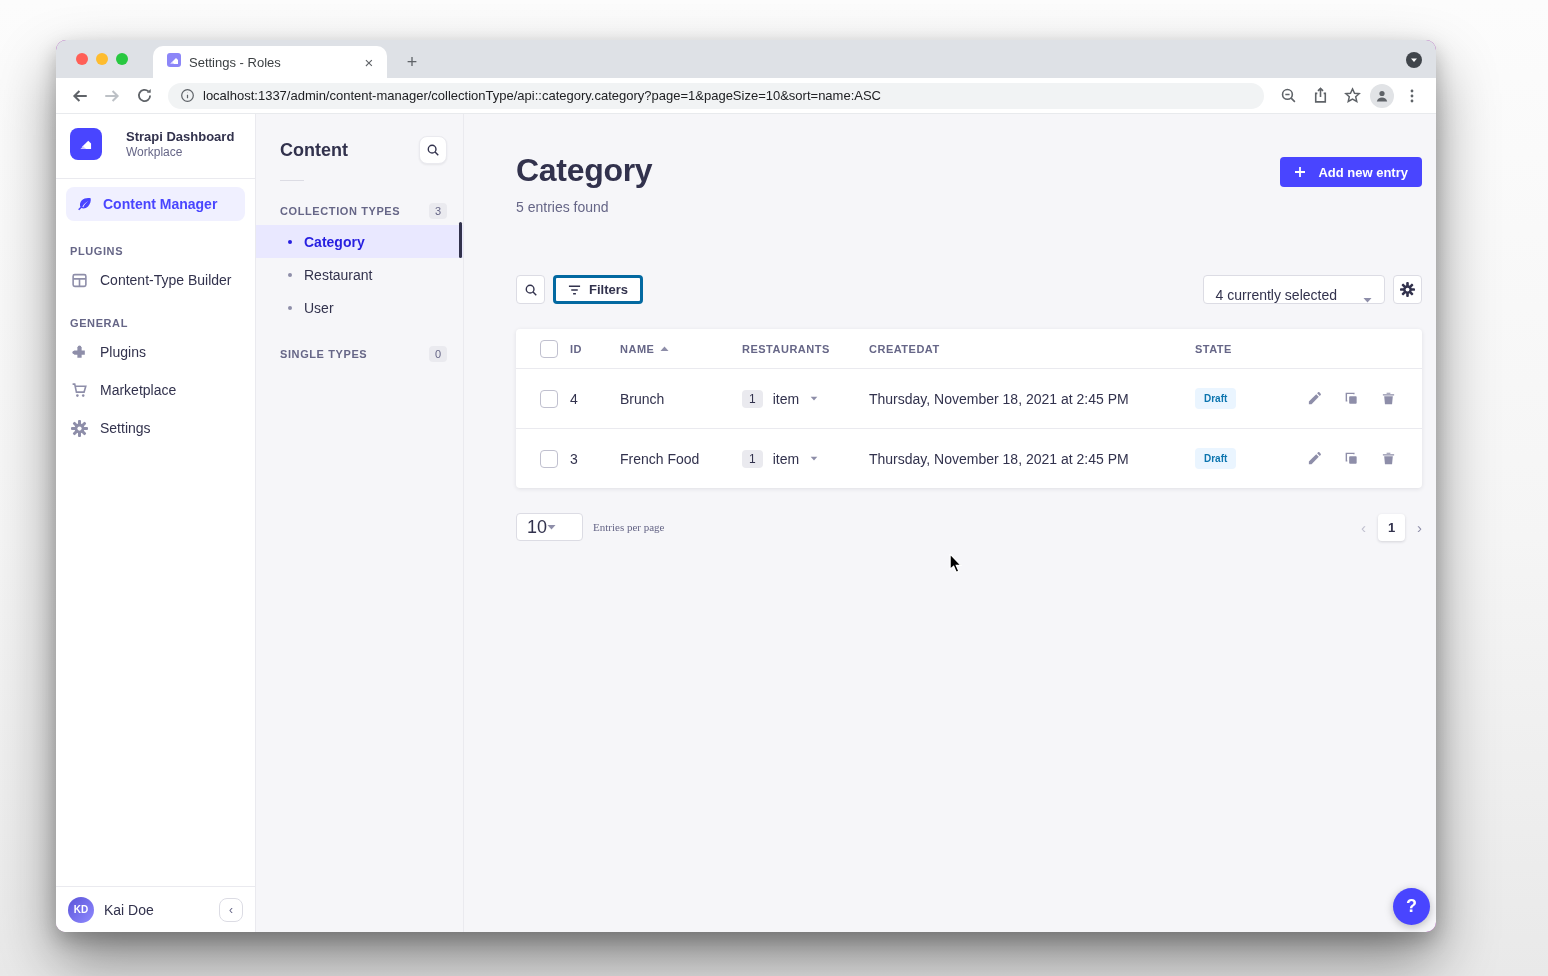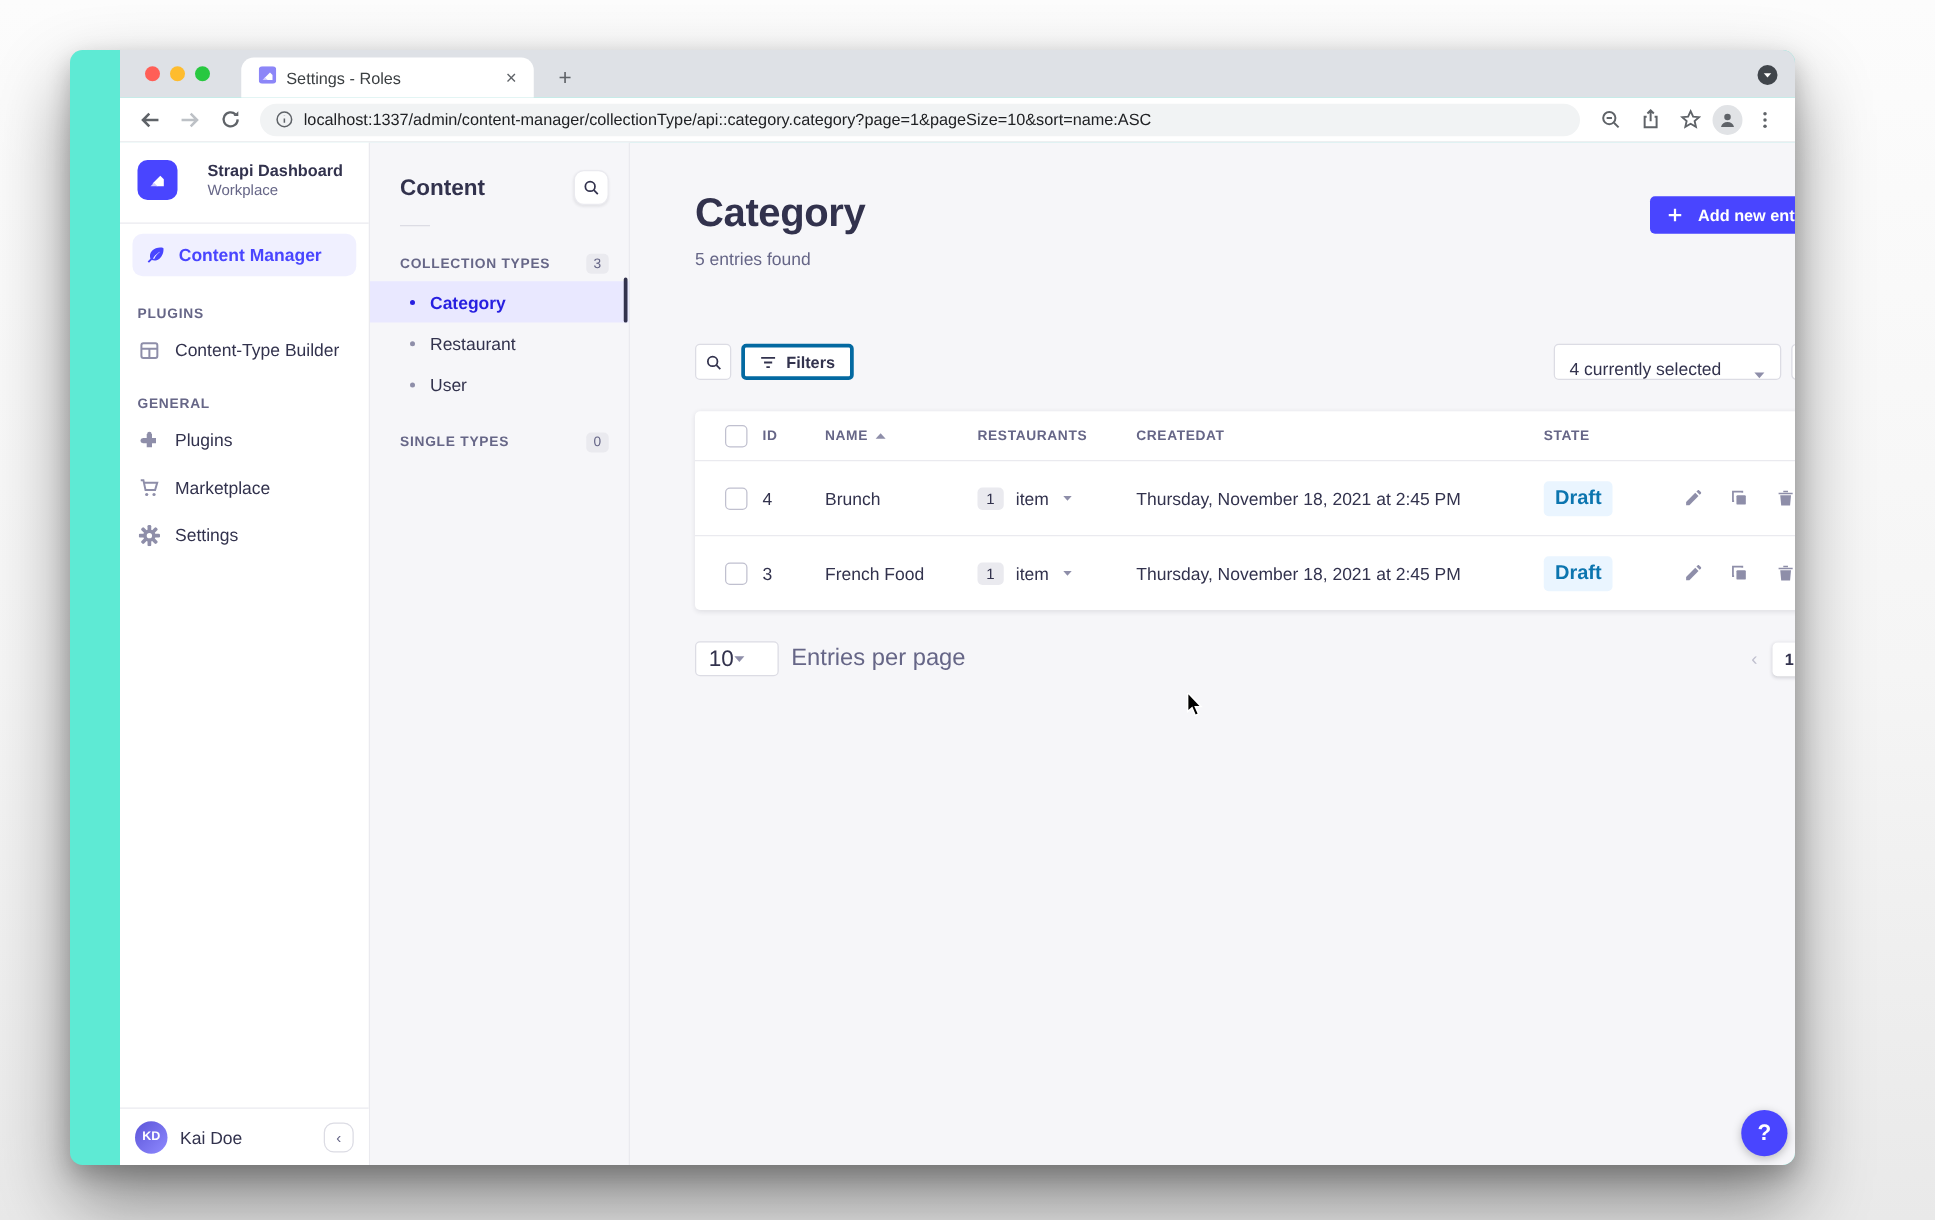--- a/index.html
+++ b/index.html
@@ -4,23 +4,22 @@
 <style>
   * { margin:0; padding:0; box-sizing:border-box; }
   html,body { width:1548px; height:976px; overflow:hidden; }
   body {
     font-family:"Liberation Sans", sans-serif;
     background:linear-gradient(180deg,#fcfcfc 0%,#f5f5f5 55%,#e9e9e9 100%);
     position:relative;
   }
   .window {
     position:absolute; left:56px; top:40px; width:1380px; height:892px;
-    border-radius:10px; overflow:hidden; background:#5eead4;
+    border-radius:10px; overflow:hidden; background:#a21caf;
     box-shadow:0 30px 60px rgba(0,0,0,.42), 0 8px 20px rgba(0,0,0,.22);
-    padding-left:40px;
   }
   
   .tabstrip { height:38px; background:#dee1e6; position:relative; }
   .traffic { position:absolute; top:13px; left:20px; display:flex; gap:8px; }
   .traffic span { width:12px; height:12px; border-radius:50%; display:block; }
   .tab {
     position:absolute; left:97px; top:6px; width:234px; height:32px;
     background:#fff; border-radius:10px 10px 0 0;
     display:flex; align-items:center; padding:0 10px 0 14px; gap:8px;
   }
@@ -92,28 +91,28 @@
   
   .card { margin-top:25px; background:#fff; border-radius:4px; box-shadow:0 1px 4px rgba(33,33,52,.1); overflow:hidden; }
   .trow { display:grid; grid-template-columns:54px 50px 122px 127px 326px 112px 1fr; align-items:center; }
   .thead { height:39px; }
   .thead .th { font-size:11px; font-weight:bold; letter-spacing:.5px; color:#666687; display:flex; align-items:center; gap:6px; }
   .tbody-row { height:60px; border-top:1px solid #eaeaef; }
   .cell { font-size:14px; color:#32324d; }
   .cb { width:18px; height:18px; border:1px solid #c0c0cf; border-radius:4px; background:#fff; margin-left:24px; }
   .count-badge { background:#eaeaef; border-radius:4px; font-size:12px; color:#32324d; padding:2px 7px; margin-right:7px; }
   .rel-cell { display:flex; align-items:center; gap:3px; }
-  .state-badge { display:inline-block; background:#eaf5ff; color:#0c75af; font-size:16px; font-weight:bold; border-radius:4px; padding:5px 9px; }
+  .state-badge { display:inline-block; background:#eaf5ff; color:#0c75af; font-size:10px; font-weight:bold; border-radius:4px; padding:5px 9px; }
   .row-actions { display:flex; justify-content:flex-end; gap:22px; padding-right:26px; }
   .row-actions .act { display:flex; align-items:center; justify-content:center; }
   
   .pagebar { display:flex; align-items:center; justify-content:space-between; margin-top:25px; }
   .pb-left { display:flex; align-items:center; gap:10px; }
   .pp-select { width:67px; height:28px; background:#fff; border:1px solid #dcdce4; border-radius:4px; display:flex; align-items:center; justify-content:flex-start; padding:0 10px; font-size:18px; color:#32324d; }
-  .pp-label { font-size:19px; color:#666687; }
+  .pp-label { font-size:11px; color:#666687;font-family:Liberation Serif, serif; }
   .pb-right { display:flex; align-items:center; gap:12px; }
   .page-num { width:27px; height:27px; background:#fff; border-radius:4px; box-shadow:0 1px 3px rgba(33,33,52,.16); display:flex; align-items:center; justify-content:center; font-size:13px; font-weight:bold; color:#32324d; }
   .chev { font-size:15px; }
   .help-fab { position:absolute; right:6px; bottom:7px; width:37px; height:37px; border-radius:50%; background:#4945ff; color:#fff; font-size:18px; font-weight:bold; display:flex; align-items:center; justify-content:center; box-shadow:0 2px 8px rgba(0,0,0,.25); }
   .cursor { position:absolute; left:948px; top:554px; z-index:50; pointer-events:none; }
 </style>
 </head>
 <body>
 
 <div class="window">

